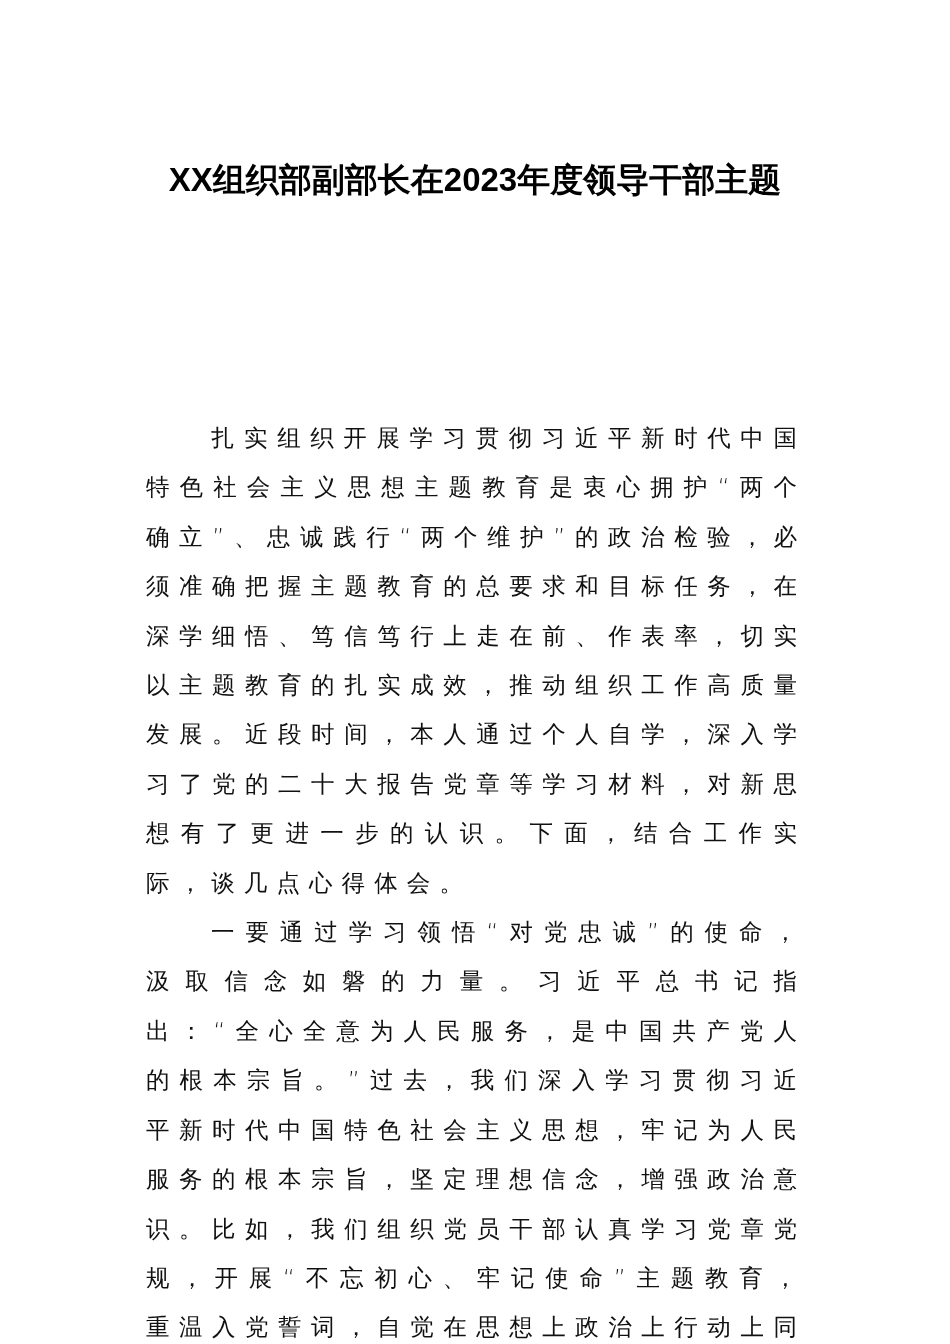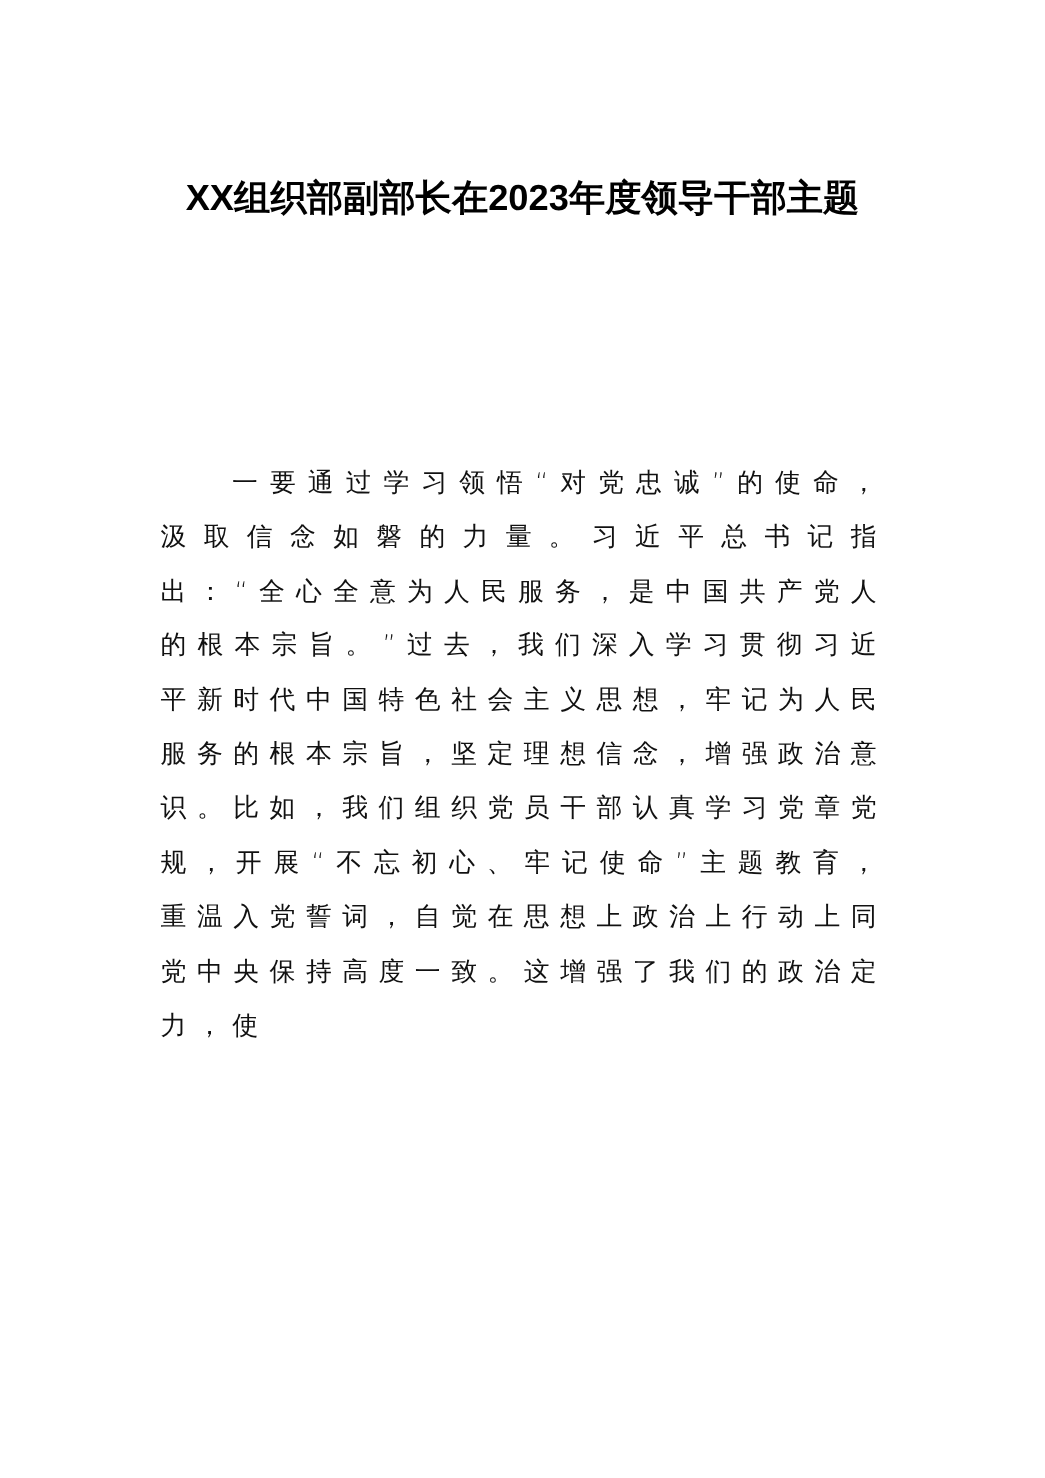--- a/index.html
+++ b/index.html
@@ -55,15 +55,16 @@
       word-break: break-all;
     }
   </style>
 </head>
 <body>
 
 <div class="page">
   <div class="title-line" id="title1">XX组织部副部长在2023年度领导干部主题</div>
 
   <div class="body-text">
+    <p class="para">扎实组织开展学习贯彻习近平新时代中国特色社会主义思想主题教育是衷心拥护“两个确立”、忠诚践行“两个维护”的政治检验，必须准确把握主题教育的总要求和目标任务，在深学细悟、笃信笃行上走在前、作表率，切实以主题教育的扎实成效，推动组织工作高质量发展。近段时间，本人通过个人自学，深入学习了党的二十大报告党章等学习材料，对新思想有了更进一步的认识。下面，结合工作实际，谈几点心得体会。</p>
     <p class="para">一要通过学习领悟“对党忠诚”的使命，汲取信念如磐的力量。习近平总书记指出：“全心全意为人民服务，是中国共产党人的根本宗旨。”过去，我们深入学习贯彻习近平新时代中国特色社会主义思想，牢记为人民服务的根本宗旨，坚定理想信念，增强政治意识。比如，我们组织党员干部认真学习党章党规，开展“不忘初心、牢记使命”主题教育，重温入党誓词，自觉在思想上政治上行动上同党中央保持高度一致。这增强了我们的政治定力，使</p>
   </div>
 </div>
 
 </body></html>

